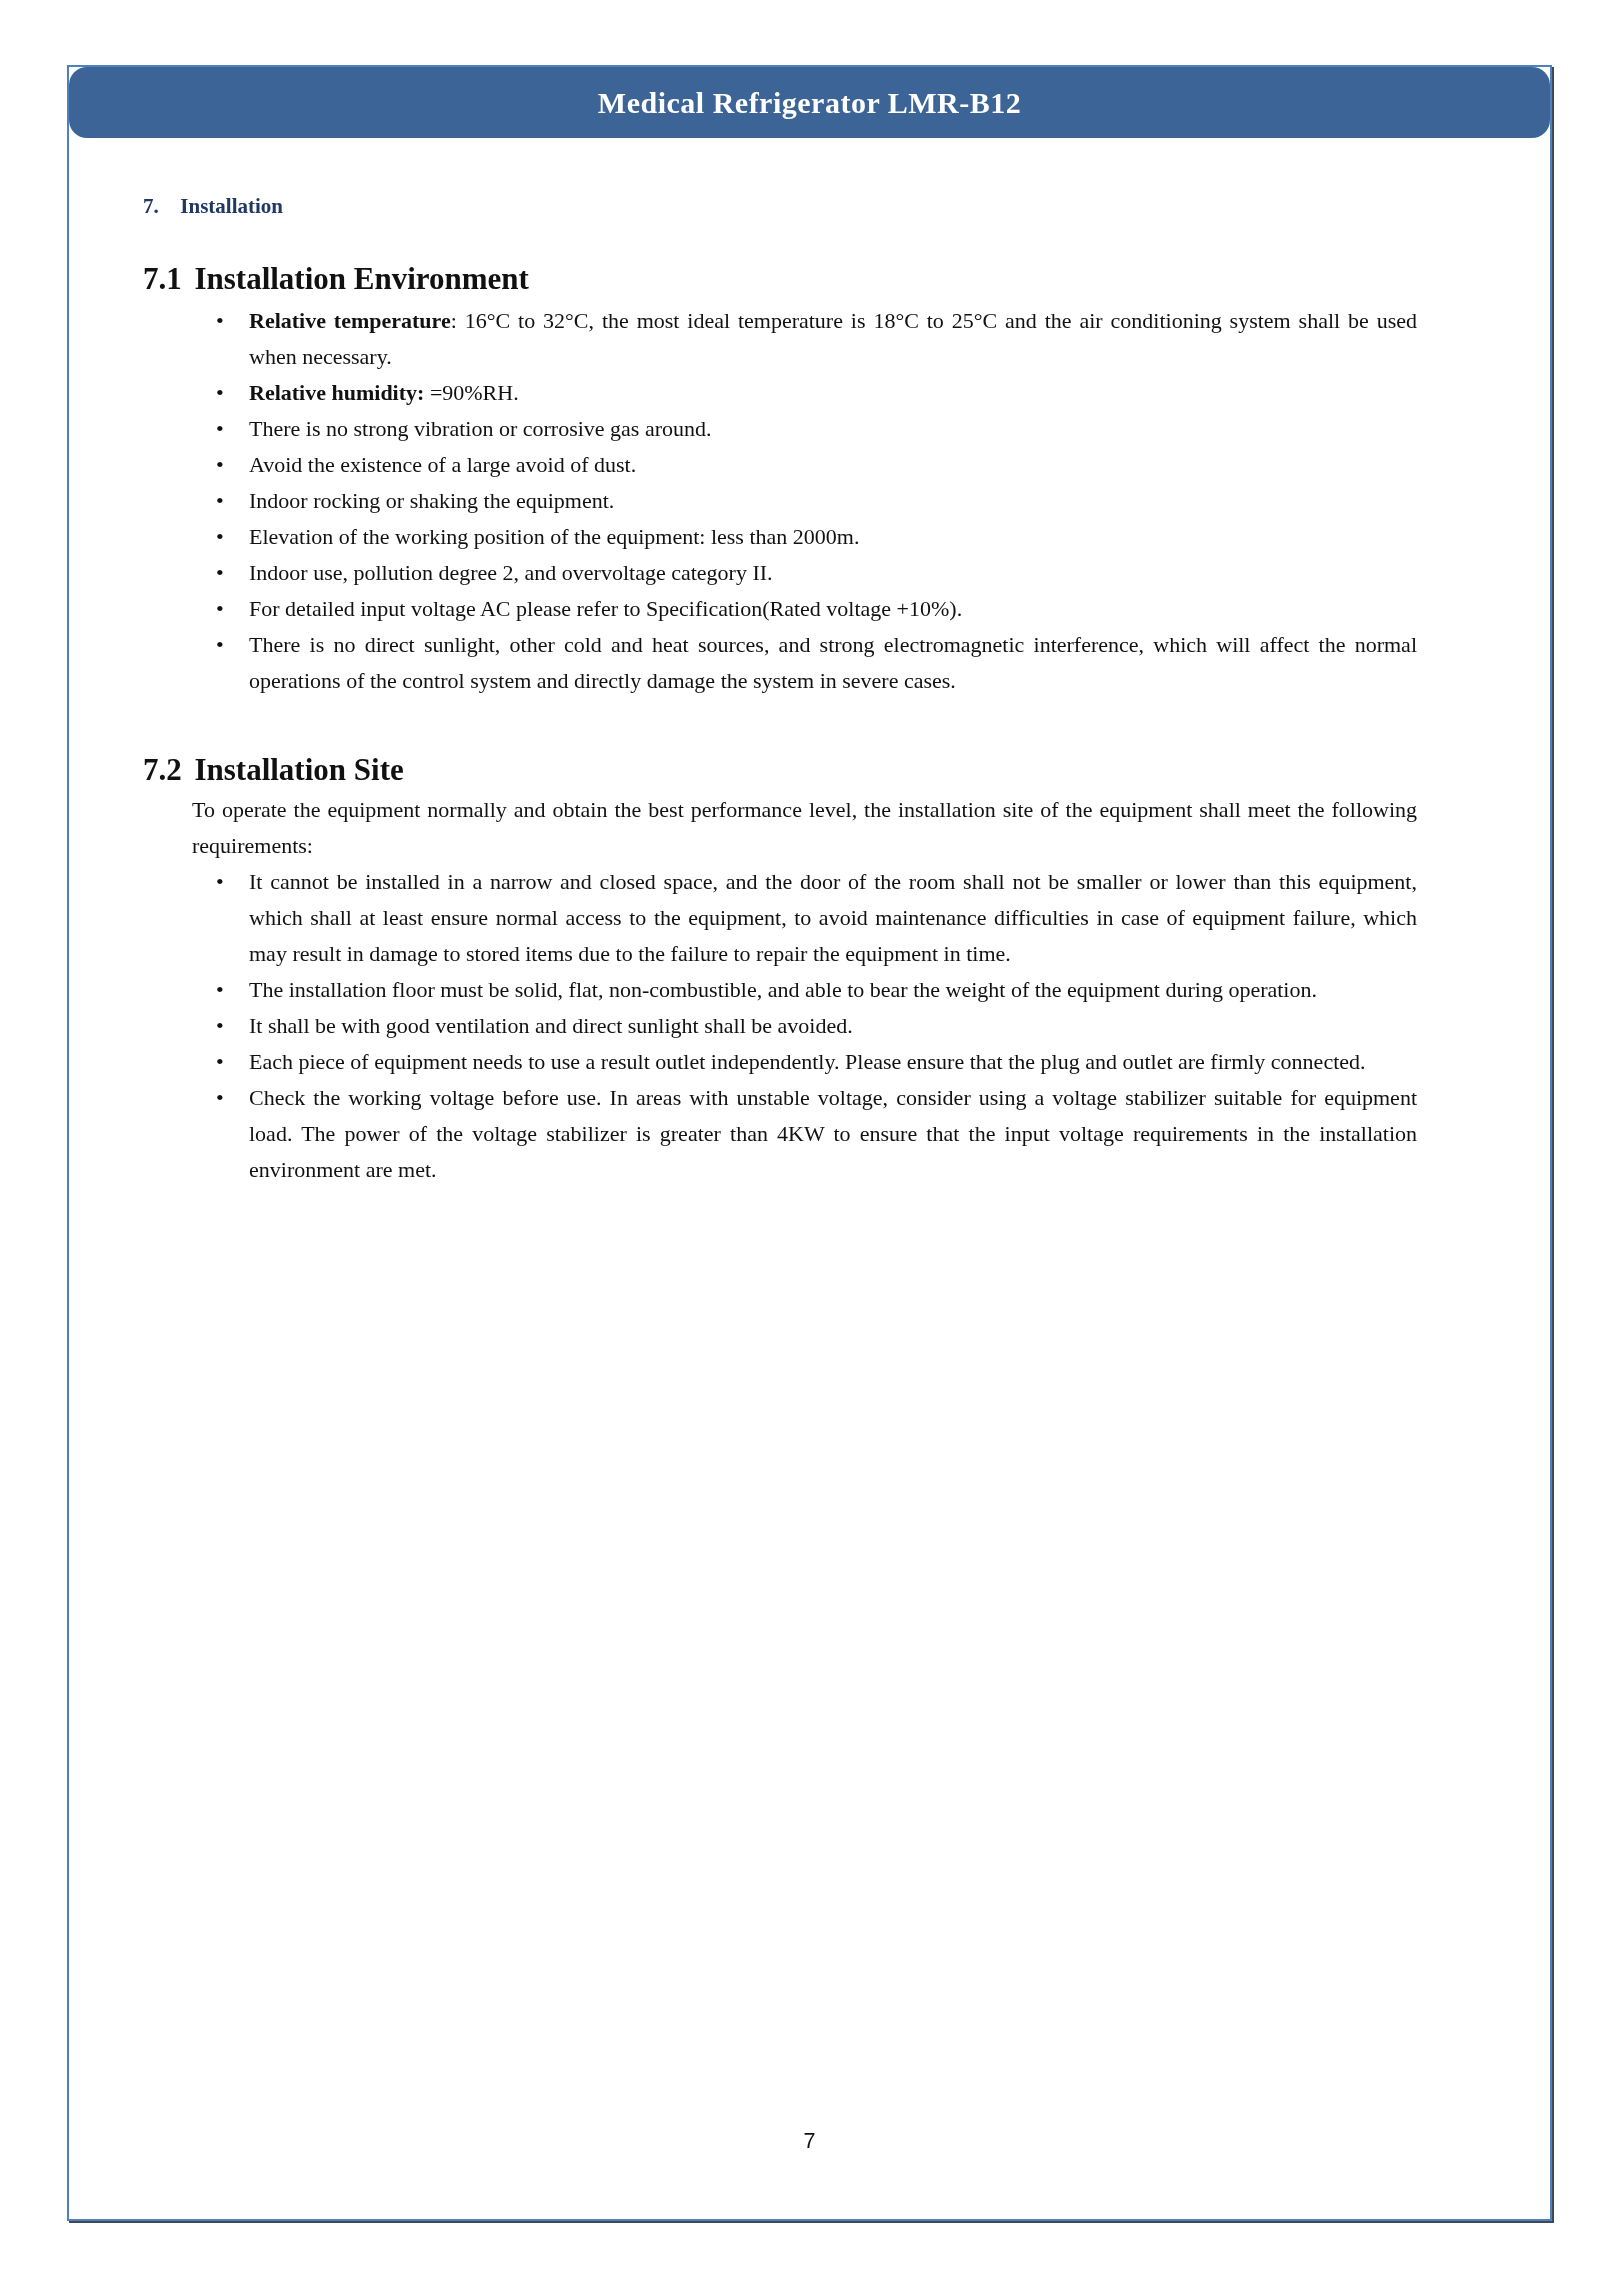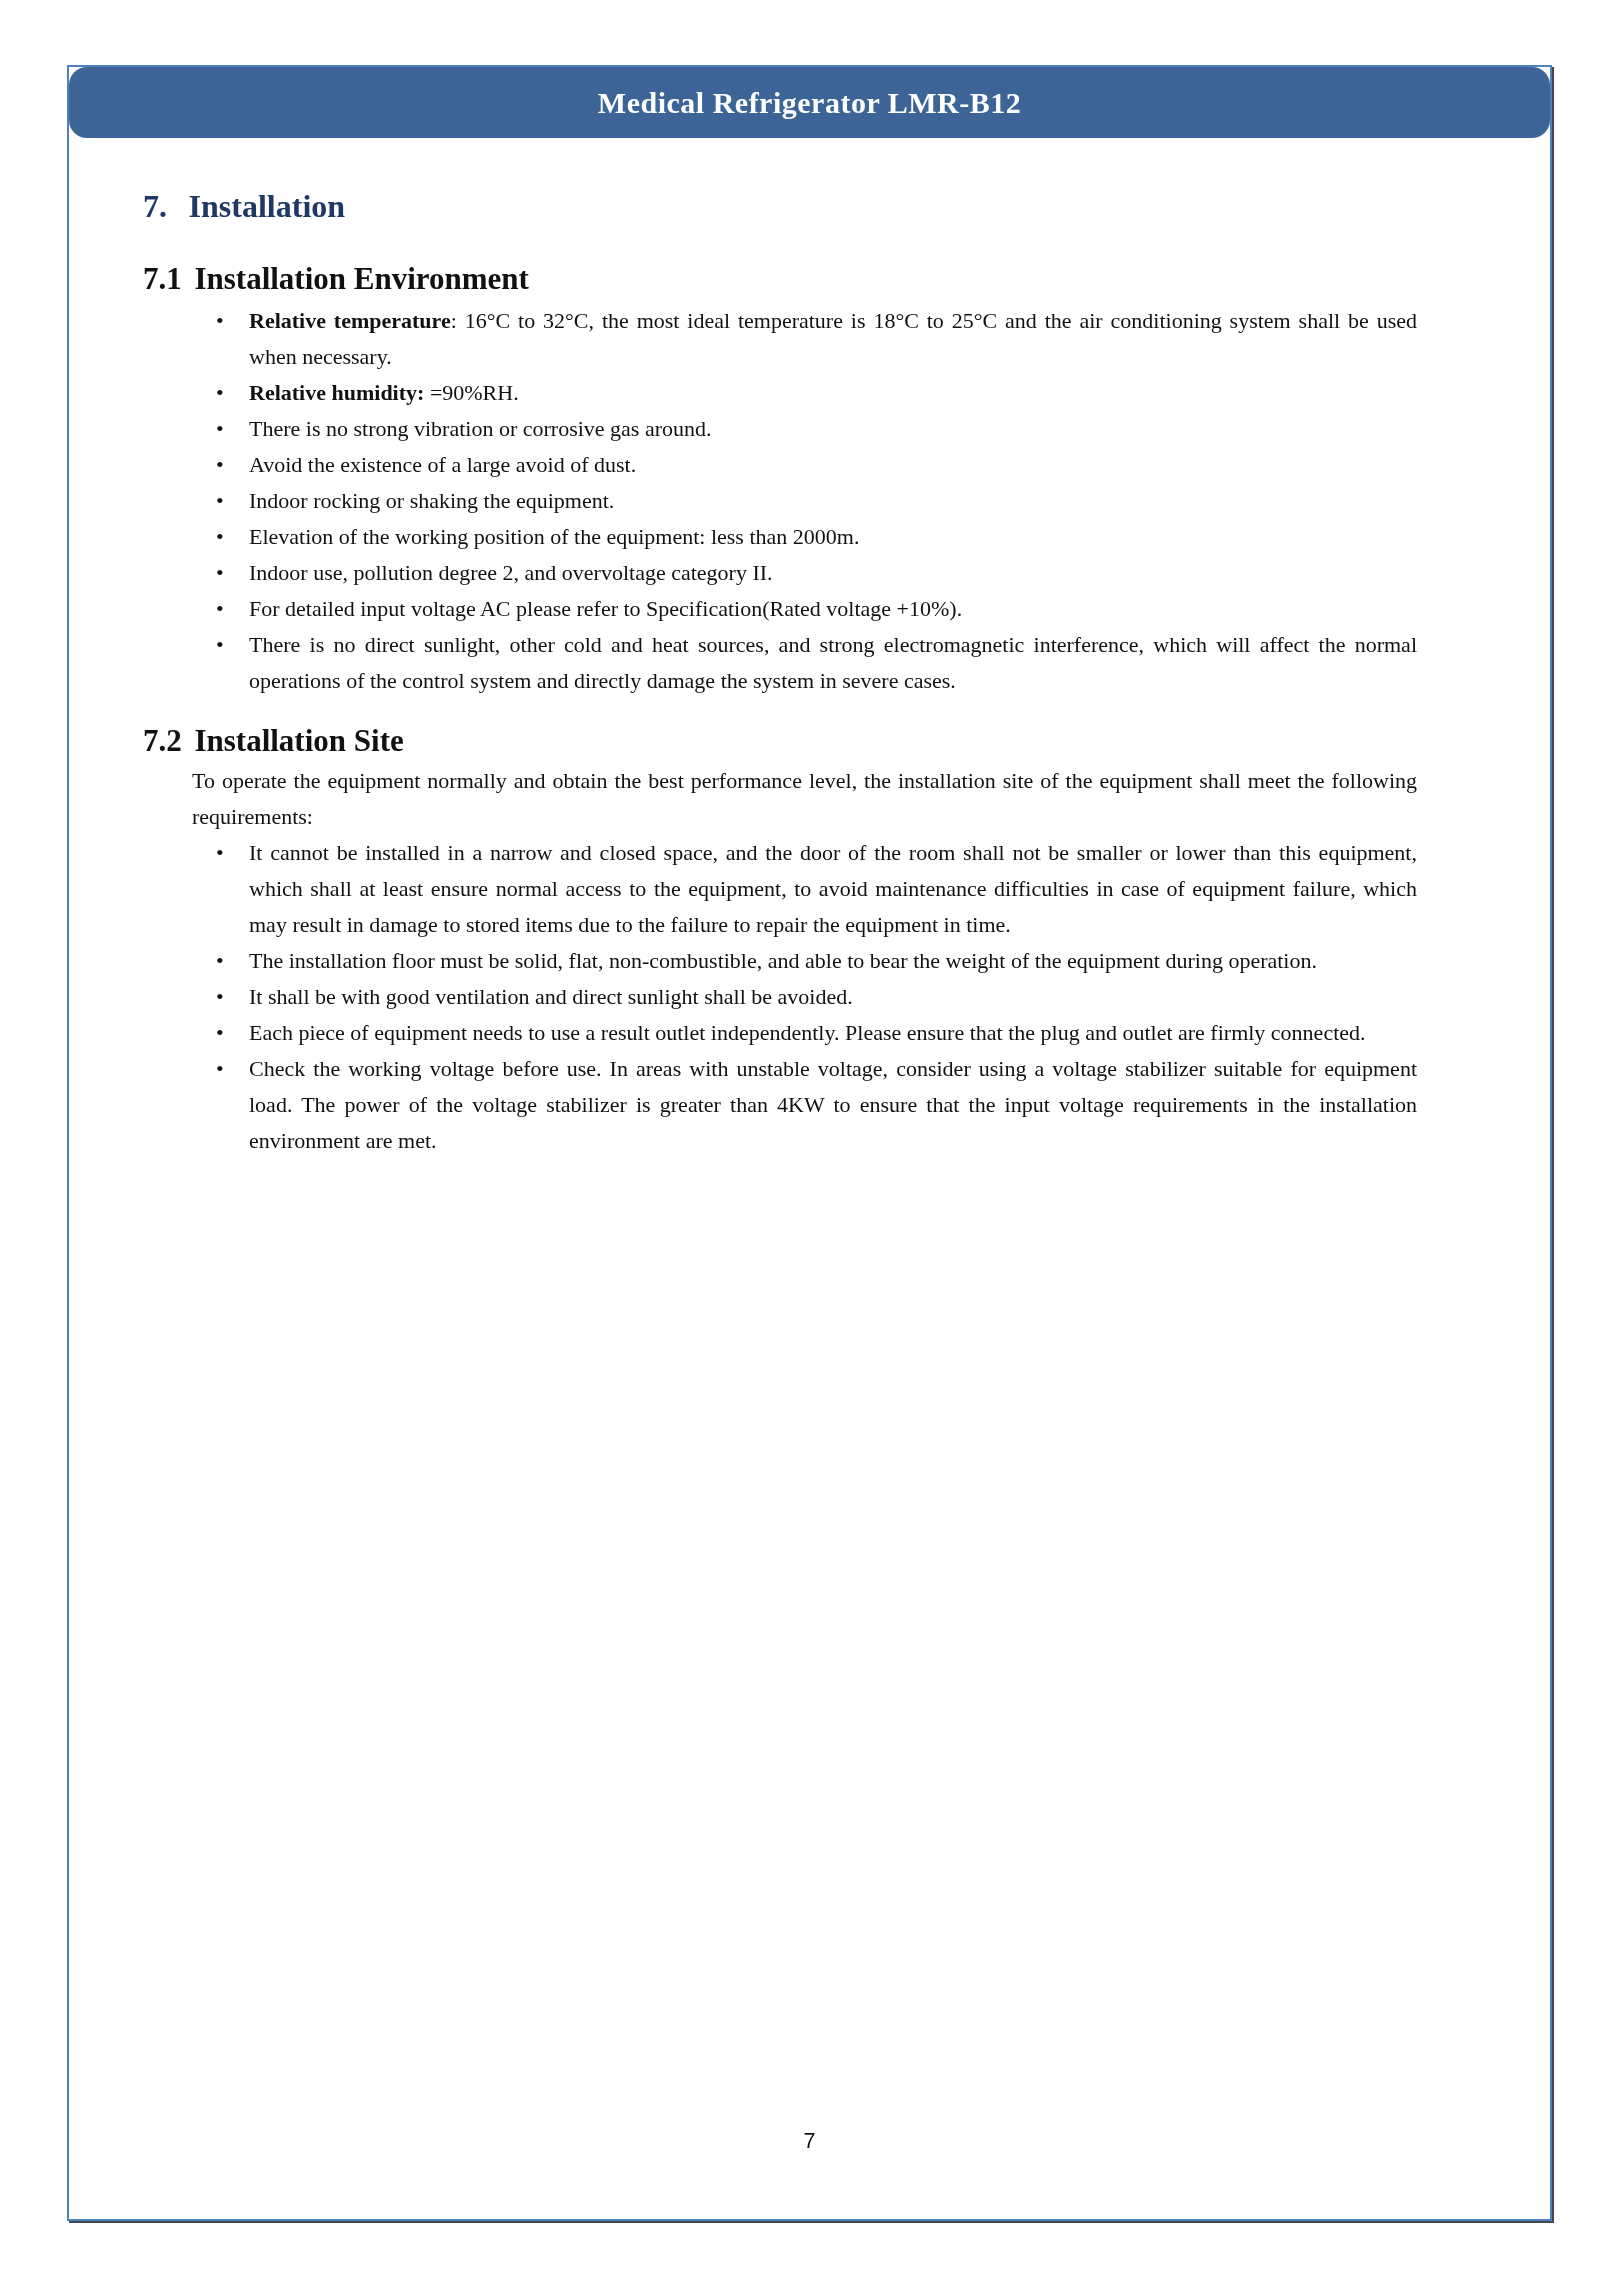--- a/index.html
+++ b/index.html
@@ -37,35 +37,35 @@
     letter-spacing: 0.5px;
   }
   .content {
     padding: 0 133px 0 74px;
     color: #111111;
     font-size: 22px;
     line-height: 36px;
   }
   h1.section-heading {
     color: #1f3864;
-    font-size: 32px;
+    font-size: 21px;
     line-height: 43px;
     margin: 47px 0 0 0;
     font-weight: bold;
   }
   h1 .num { margin-right: 21.6px; }
   h2.subsection-heading {
     color: #111111;
     font-size: 31px;
     line-height: 36px;
     margin: 33px 0 5.9px 0;
     font-weight: bold;
   }
   h2 .num { margin-right: 12.7px; }
-  h2.mt-lg { margin-top: 24px; margin-bottom: 3.9px; }
+  h2.mt-lg { margin-top: 53px; margin-bottom: 3.9px; }
   .intro {
     margin: 0 0 0 49px;
     text-align: justify;
   }
   .blist { margin: 0; }
   .li {
     display: flex;
     padding-left: 73px;
   }
   .marker {

